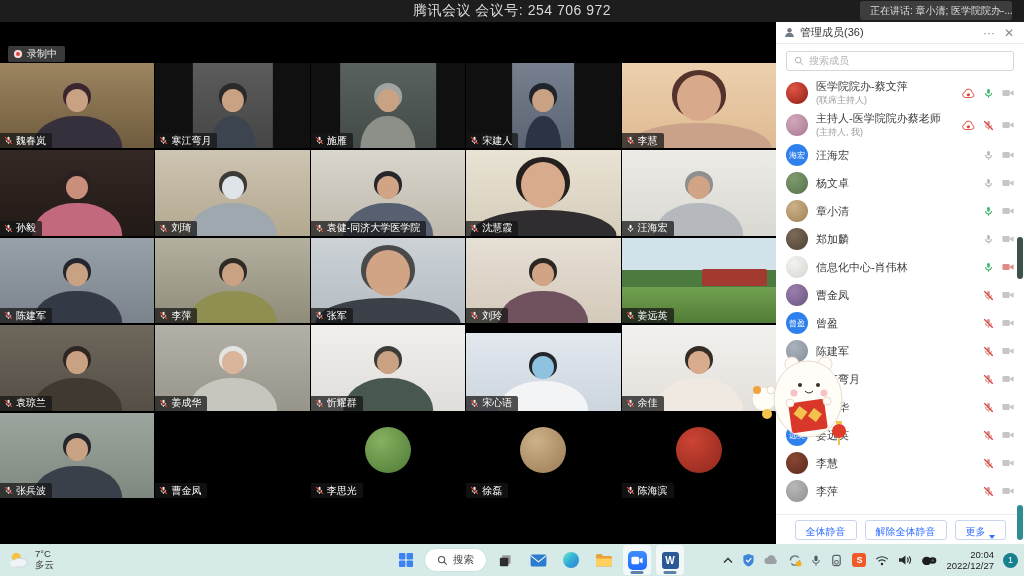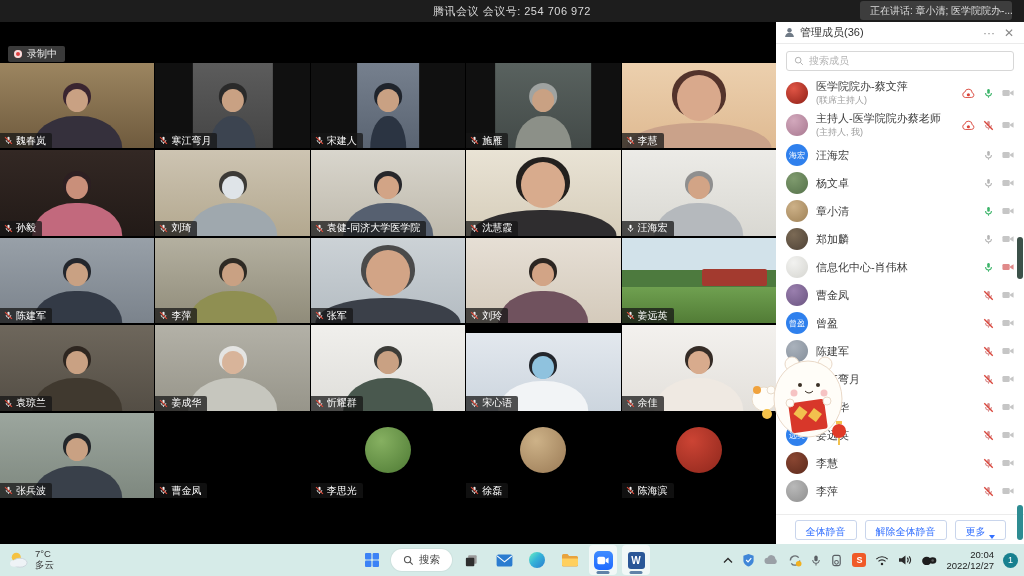--- a/index.html
+++ b/index.html
@@ -2,21 +2,21 @@
 <html><head>
 <meta charset="utf-8">
 <style>
   * { margin:0; padding:0; box-sizing:border-box; }
   html,body { background:#222; }
   body { font-family:"Liberation Sans","DejaVu Sans",sans-serif; }
   .screen { position:relative; width:1024px; height:576px; overflow:hidden; background:#000; }
 
   
   .topbar { position:absolute; left:0; top:0; width:1024px; height:22px; background:#1d1d1d; display:flex; align-items:center; justify-content:center; }
-  .topbar-title { font-size:11px; color:#d9d9d9; letter-spacing:.5px; }
+  .topbar-title { font-size:14px; color:#d9d9d9; letter-spacing:.5px; }
   .toast { position:absolute; left:860px; top:1px; width:152px; height:19px; background:#3d3d3d; border-radius:3px; display:flex; align-items:center; gap:4px; padding:0 6px; overflow:hidden; }
   .toast span { font-size:10px; color:#dcdcdc; white-space:nowrap; }
 
   
   .video-area { position:absolute; left:0; top:22px; width:776px; height:522px; background:#000; }
   .rec-badge { position:absolute; left:8px; top:24px; height:16px; background:#3a3a3a; border-radius:2px; display:flex; align-items:center; gap:5px; padding:0 8px 0 6px; z-index:5; }
   .rec-badge .dot { width:8px; height:8px; border-radius:50%; background:#e04040; box-shadow:inset 0 0 0 2px #f3dede; }
   .rec-badge span { font-size:10px; color:#ececec; }
   .grid { position:absolute; left:0; top:41px; width:776px; height:435px; display:grid; grid-template-columns:repeat(5,1fr); grid-template-rows:repeat(5,1fr); gap:2px 1px; background:#000; }
   .tile { position:relative; overflow:hidden; background:#000; }
@@ -49,21 +49,21 @@
   
   .sthumb { position:absolute; width:6px; border-radius:3px; z-index:40; }
   .sthumb.dark { right:1px; top:237px; height:42px; background:#3c5149; }
   .sthumb.teal { right:1px; top:505px; height:35px; background:#2e8c92; }
 
   
   .taskbar { position:absolute; left:0; top:544px; width:1024px; height:32px; background:#d6ebe8; }
   .tb-weather { position:absolute; left:8px; top:0; height:32px; display:flex; align-items:center; gap:5px; }
   .tb-weather .wtxt { display:flex; flex-direction:column; line-height:1.15; }
   .tb-weather .wtxt span { font-size:9.5px; color:#333; }
-  .tb-center { position:absolute; left:358px; top:0; height:32px; display:flex; align-items:center; gap:5px; }
+  .tb-center { position:absolute; left:392px; top:0; height:32px; display:flex; align-items:center; gap:5px; }
   .tb-cell { width:28px; height:30px; display:flex; align-items:center; justify-content:center; border-radius:4px; position:relative; }
   .tb-cell.active { background:rgba(255,255,255,.65); }
   .tb-cell.active::after { content:""; position:absolute; bottom:1px; left:50%; transform:translateX(-50%); width:13px; height:3px; border-radius:2px; background:#5f82a8; }
   .tb-search { height:22px; padding:0 12px; background:#fff; border-radius:11px; display:flex; align-items:center; gap:5px; box-shadow:0 0 0 1px rgba(0,0,0,.04); }
   .tb-search span { font-size:10.5px; color:#454545; }
   .appicon { display:flex; align-items:center; justify-content:center; }
   .meet-ic { width:19px; height:19px; border-radius:5px; background:linear-gradient(180deg,#3f8cff,#1f6bff); display:flex; align-items:center; justify-content:center; }
   .word-ic { width:17px; height:17px; border-radius:3px; background:#2b5797; color:#fff; font-size:10px; font-weight:bold; display:flex; align-items:center; justify-content:center; }
   .edge-ic { width:16px; height:16px; border-radius:50%; background:linear-gradient(135deg,#6df0c2 0%,#35b3d8 45%,#2b7cd0 100%); }
   .sogou-ic { width:14px; height:14px; border-radius:3px; background:#f05a28; color:#fff; font-size:9px; font-weight:bold; display:flex; align-items:center; justify-content:center; }
@@ -129,57 +129,57 @@
                 <rect x="4.6" y="1" width="2.8" height="5.2" rx="1.4" fill="#ededed"></rect>
                 <path d="M2.8 5.4a3.2 3.2 0 0 0 6.4 0" fill="none" stroke="#ededed" stroke-width="1.1"></path>
                 <line x1="6" y1="8.8" x2="6" y2="10.6" stroke="#ededed" stroke-width="1.1"></line>
                 <line x1="1.4" y1="1.4" x2="10.6" y2="10.6" stroke="#e04a3a" stroke-width="1.5"></line>
               </svg>
             </span>
             <span>寒江弯月</span>
           </div>
         </div>
         <div class="tile" style="background: rgb(16, 16, 16);">
+          <div class="strip" style="width: 62%; background: linear-gradient(rgb(89, 98, 95), rgb(67, 74, 72));">
+            <div class="psn">
+              <div style="left:50%;top:24%;transform:translateX(-50%);width:28px;height:26px;border-radius:50% 50% 46% 46%;background:#9fa3a1"></div>
+              <div style="left:50%;bottom:0;transform:translateX(-50%);width:58%;height:38%;border-radius:48% 48% 0 0 / 100% 100% 0 0;background:#8c9088"></div>
+              <div style="left:50%;top:30%;transform:translateX(-50%);width:22px;height:23px;border-radius:50%;background:#c9a183"></div>
+            </div>
+          </div>
+          <div class="tile-label">
+            <span style="display:flex">
+              <svg width="9" height="9" viewBox="0 0 12 12" style="flex:none">
+                <rect x="4.6" y="1" width="2.8" height="5.2" rx="1.4" fill="#ededed"></rect>
+                <path d="M2.8 5.4a3.2 3.2 0 0 0 6.4 0" fill="none" stroke="#ededed" stroke-width="1.1"></path>
+                <line x1="6" y1="8.8" x2="6" y2="10.6" stroke="#ededed" stroke-width="1.1"></line>
+                <line x1="1.4" y1="1.4" x2="10.6" y2="10.6" stroke="#e04a3a" stroke-width="1.5"></line>
+              </svg>
+            </span>
+            <span>施雁</span>
+          </div>
+        </div>
+        <div class="tile" style="background: rgb(16, 16, 16);">
           <div class="strip" style="width: 40%; background: linear-gradient(rgb(118, 128, 142), rgb(90, 100, 114));">
             <div class="psn">
               <div style="left:50%;top:24%;transform:translateX(-50%);width:28px;height:26px;border-radius:50% 50% 46% 46%;background:#1f242c"></div>
               <div style="left:50%;bottom:0;transform:translateX(-50%);width:58%;height:38%;border-radius:48% 48% 0 0 / 100% 100% 0 0;background:#2b3442"></div>
               <div style="left:50%;top:30%;transform:translateX(-50%);width:22px;height:23px;border-radius:50%;background:#c9a183"></div>
             </div>
           </div>
           <div class="tile-label">
             <span style="display:flex">
               <svg width="9" height="9" viewBox="0 0 12 12" style="flex:none">
                 <rect x="4.6" y="1" width="2.8" height="5.2" rx="1.4" fill="#ededed"></rect>
                 <path d="M2.8 5.4a3.2 3.2 0 0 0 6.4 0" fill="none" stroke="#ededed" stroke-width="1.1"></path>
                 <line x1="6" y1="8.8" x2="6" y2="10.6" stroke="#ededed" stroke-width="1.1"></line>
                 <line x1="1.4" y1="1.4" x2="10.6" y2="10.6" stroke="#e04a3a" stroke-width="1.5"></line>
               </svg>
             </span>
             <span>宋建人</span>
-          </div>
-        </div>
-        <div class="tile" style="background: rgb(16, 16, 16);">
-          <div class="strip" style="width: 62%; background: linear-gradient(rgb(89, 98, 95), rgb(67, 74, 72));">
-            <div class="psn">
-              <div style="left:50%;top:24%;transform:translateX(-50%);width:28px;height:26px;border-radius:50% 50% 46% 46%;background:#9fa3a1"></div>
-              <div style="left:50%;bottom:0;transform:translateX(-50%);width:58%;height:38%;border-radius:48% 48% 0 0 / 100% 100% 0 0;background:#8c9088"></div>
-              <div style="left:50%;top:30%;transform:translateX(-50%);width:22px;height:23px;border-radius:50%;background:#c9a183"></div>
-            </div>
-          </div>
-          <div class="tile-label">
-            <span style="display:flex">
-              <svg width="9" height="9" viewBox="0 0 12 12" style="flex:none">
-                <rect x="4.6" y="1" width="2.8" height="5.2" rx="1.4" fill="#ededed"></rect>
-                <path d="M2.8 5.4a3.2 3.2 0 0 0 6.4 0" fill="none" stroke="#ededed" stroke-width="1.1"></path>
-                <line x1="6" y1="8.8" x2="6" y2="10.6" stroke="#ededed" stroke-width="1.1"></line>
-                <line x1="1.4" y1="1.4" x2="10.6" y2="10.6" stroke="#e04a3a" stroke-width="1.5"></line>
-              </svg>
-            </span>
-            <span>施雁</span>
           </div>
         </div>
         <div class="tile" style="background: linear-gradient(rgb(236, 208, 174), rgb(223, 186, 146));">
           <div class="psn">
             <div style="left:50%;top:8%;transform:translateX(-50%);width:54px;height:48px;border-radius:50% 50% 46% 46%;background:#53332b"></div>
             <div style="left:50%;bottom:0;transform:translateX(-50%);width:94%;height:30%;border-radius:48% 48% 0 0 / 100% 100% 0 0;background:#caa28a"></div>
             <div style="left:50%;top:14%;transform:translateX(-50%);width:44px;height:46px;border-radius:50%;background:#d9a98c"></div>
           </div>
           <div class="tile-label">
             <span style="display:flex">

